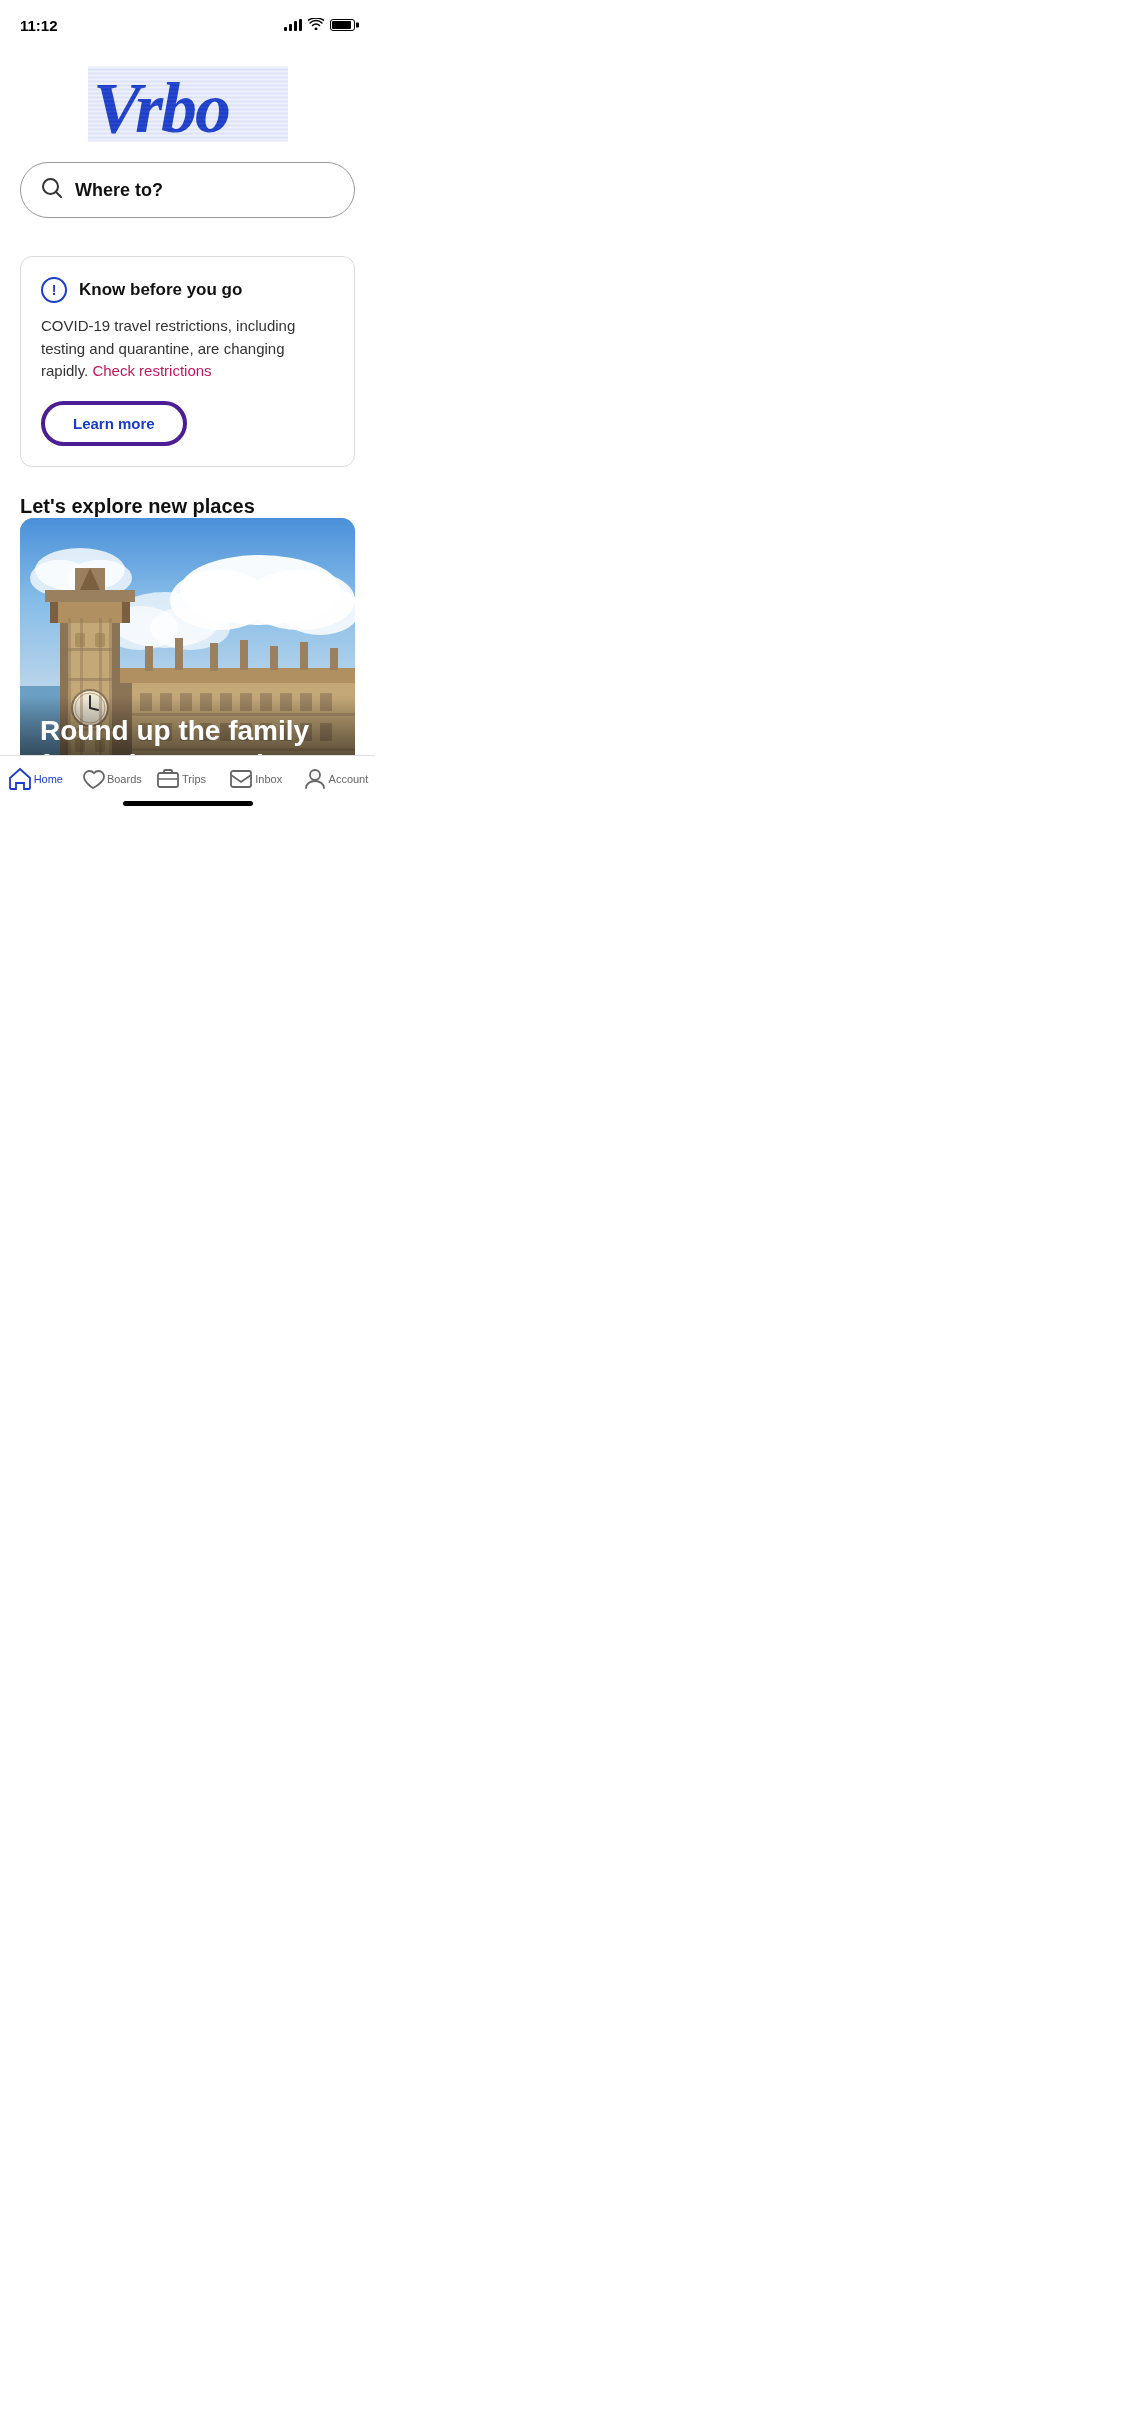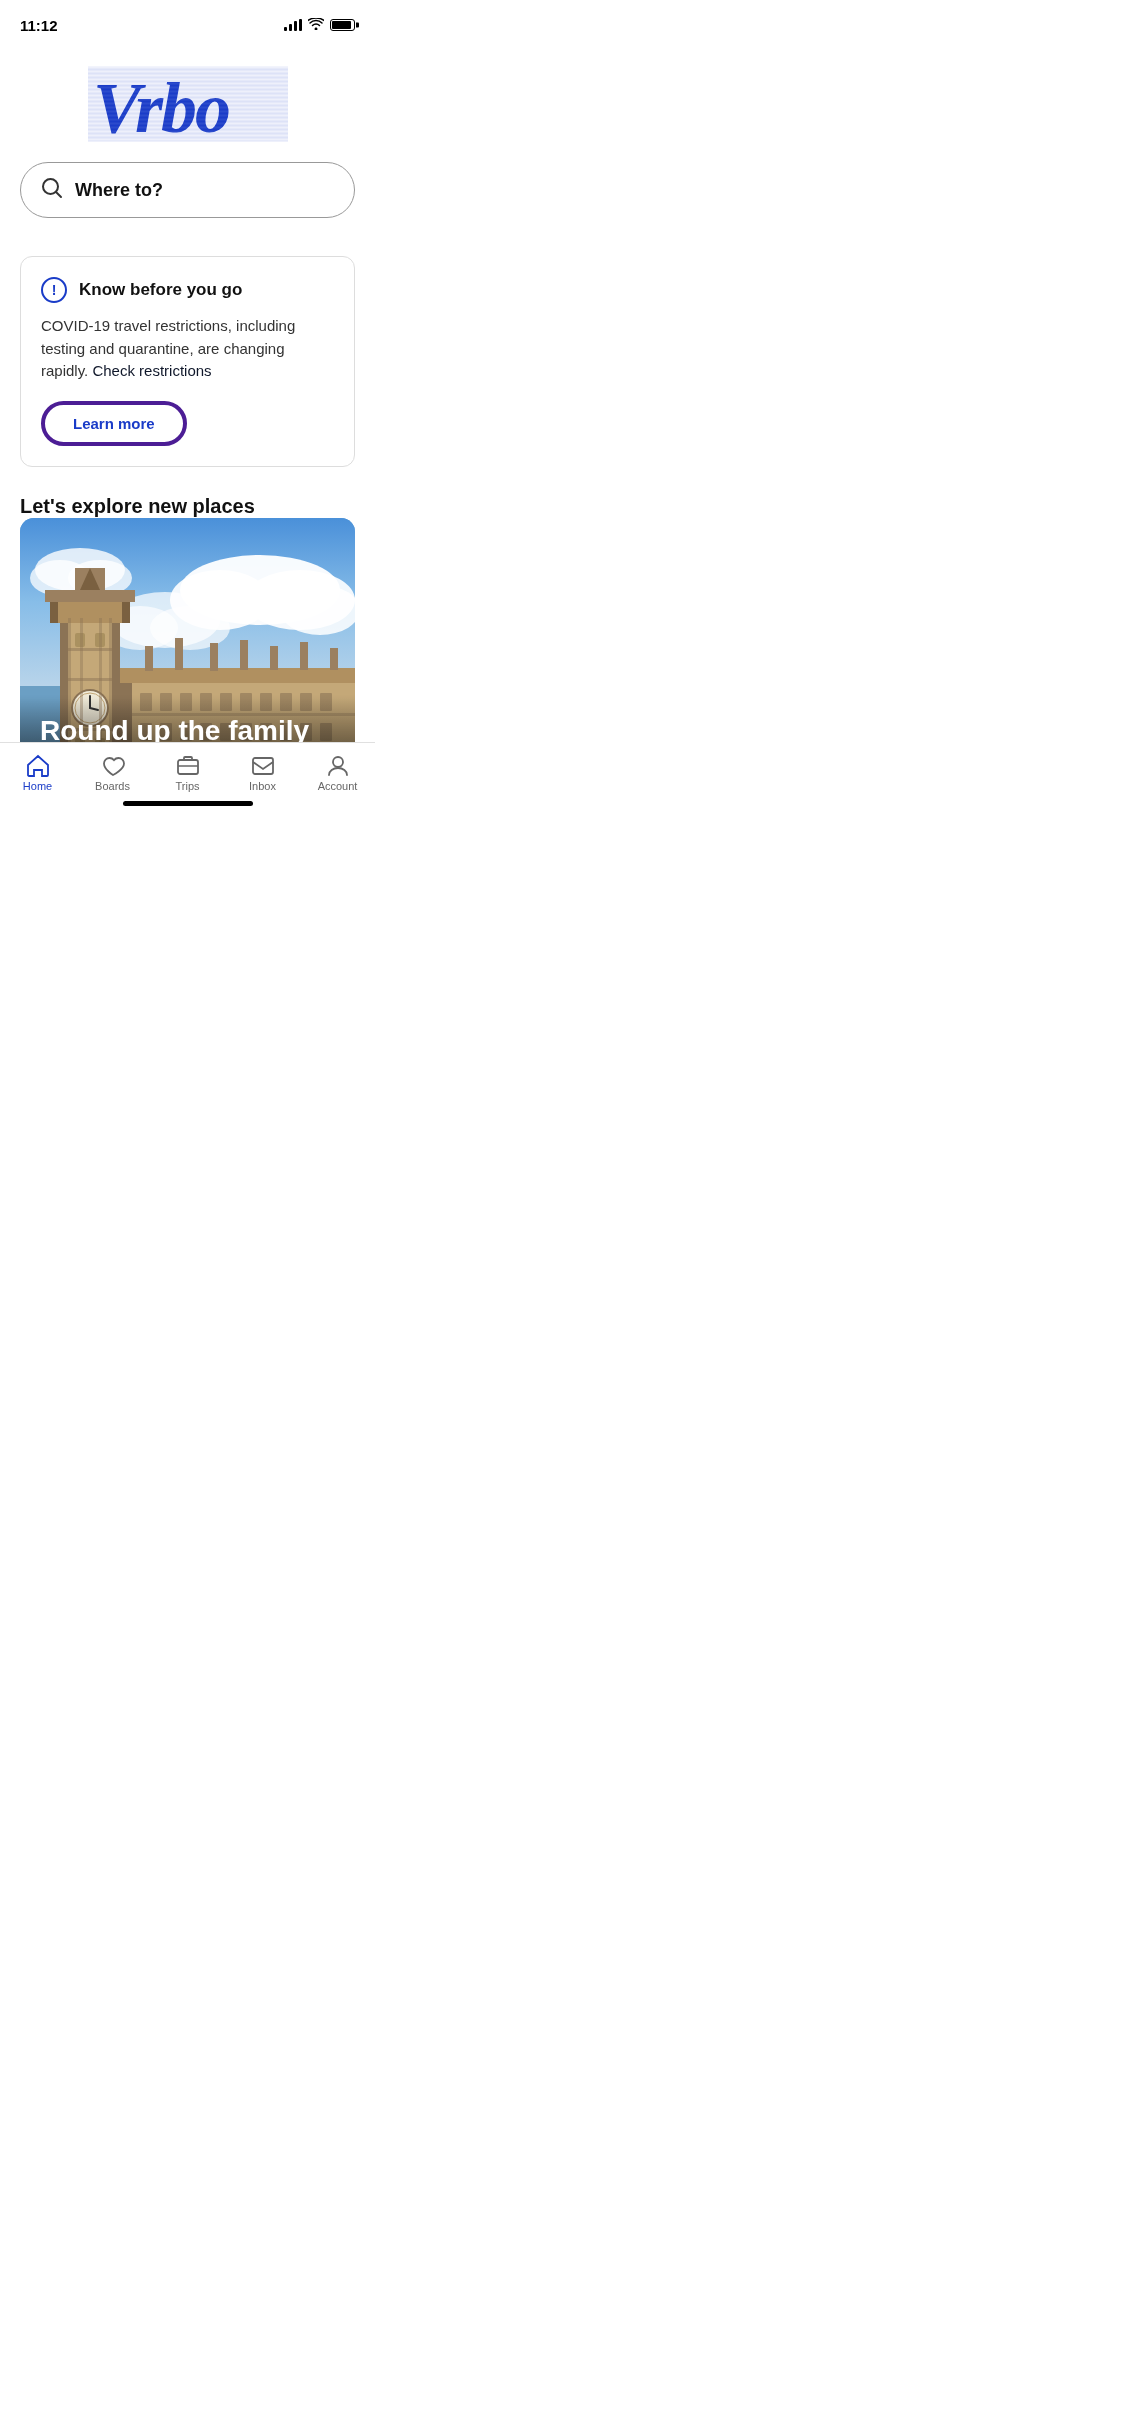--- a/index.html
+++ b/index.html
@@ -163,21 +163,21 @@
     }
 
     .info-card-body {
       font-size: 15px;
       line-height: 1.5;
       color: #333;
       margin-bottom: 18px;
     }
 
     .info-card-link {
-      color: #0f172a;
+      color: #be185d;
       text-decoration: none;
     }
 
     .learn-more-btn {
       display: inline-block;
       border: 4px solid #4c1d95;
       border-radius: 30px;
       padding: 10px 28px;
       color: #1a3cc8;
       font-size: 15px;
@@ -260,21 +260,21 @@
       background: #fff;
       border-top: 1px solid #e0e0e0;
       display: flex;
       justify-content: space-around;
       align-items: center;
       padding: 10px 0 20px;
     }
 
     .nav-item {
       display: flex;
-      flex-direction: column;
+      flex-direction: row;
       align-items: center;
       gap: 1px;
       cursor: pointer;
       min-width: 60px;
     }
 
     .nav-icon {
       width: 26px;
       height: 26px;
       display: flex;

